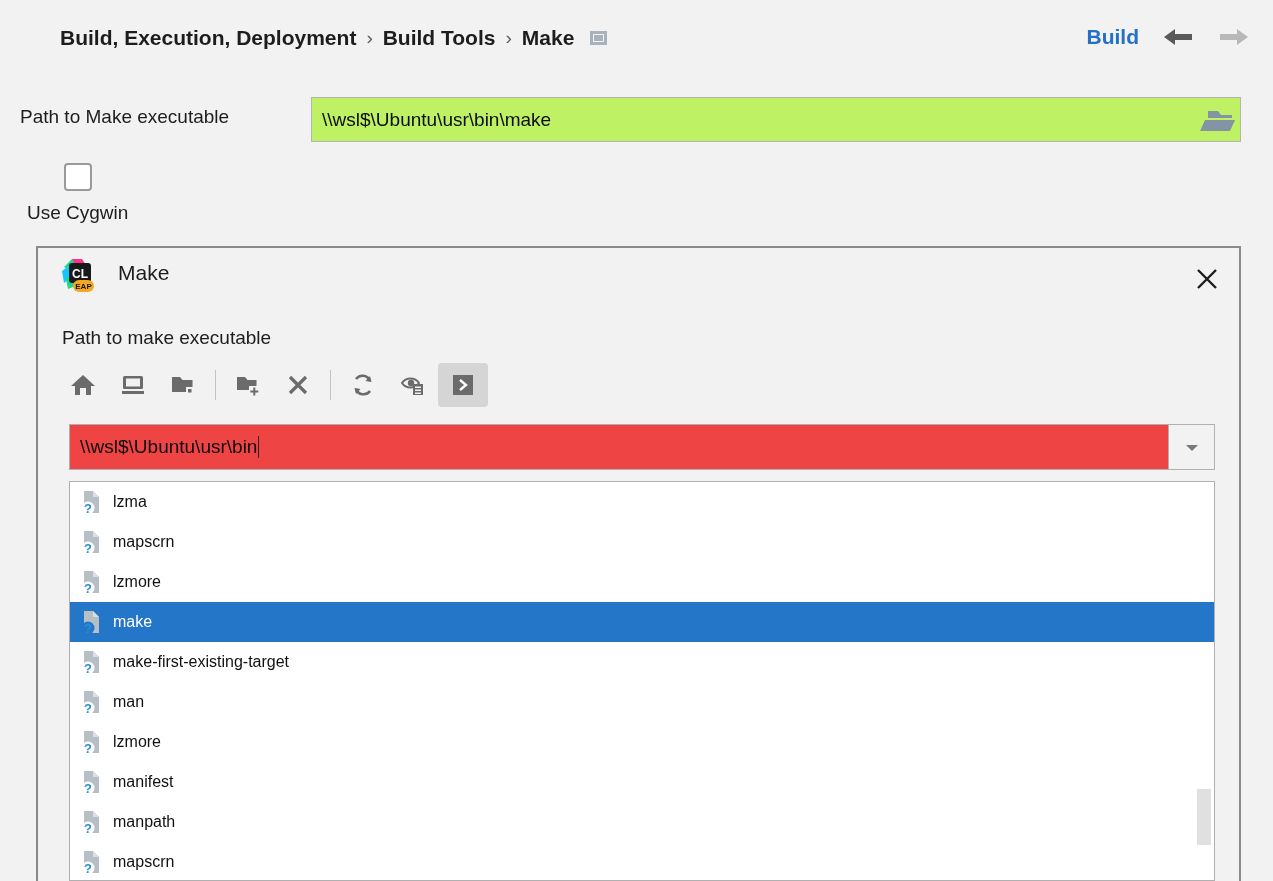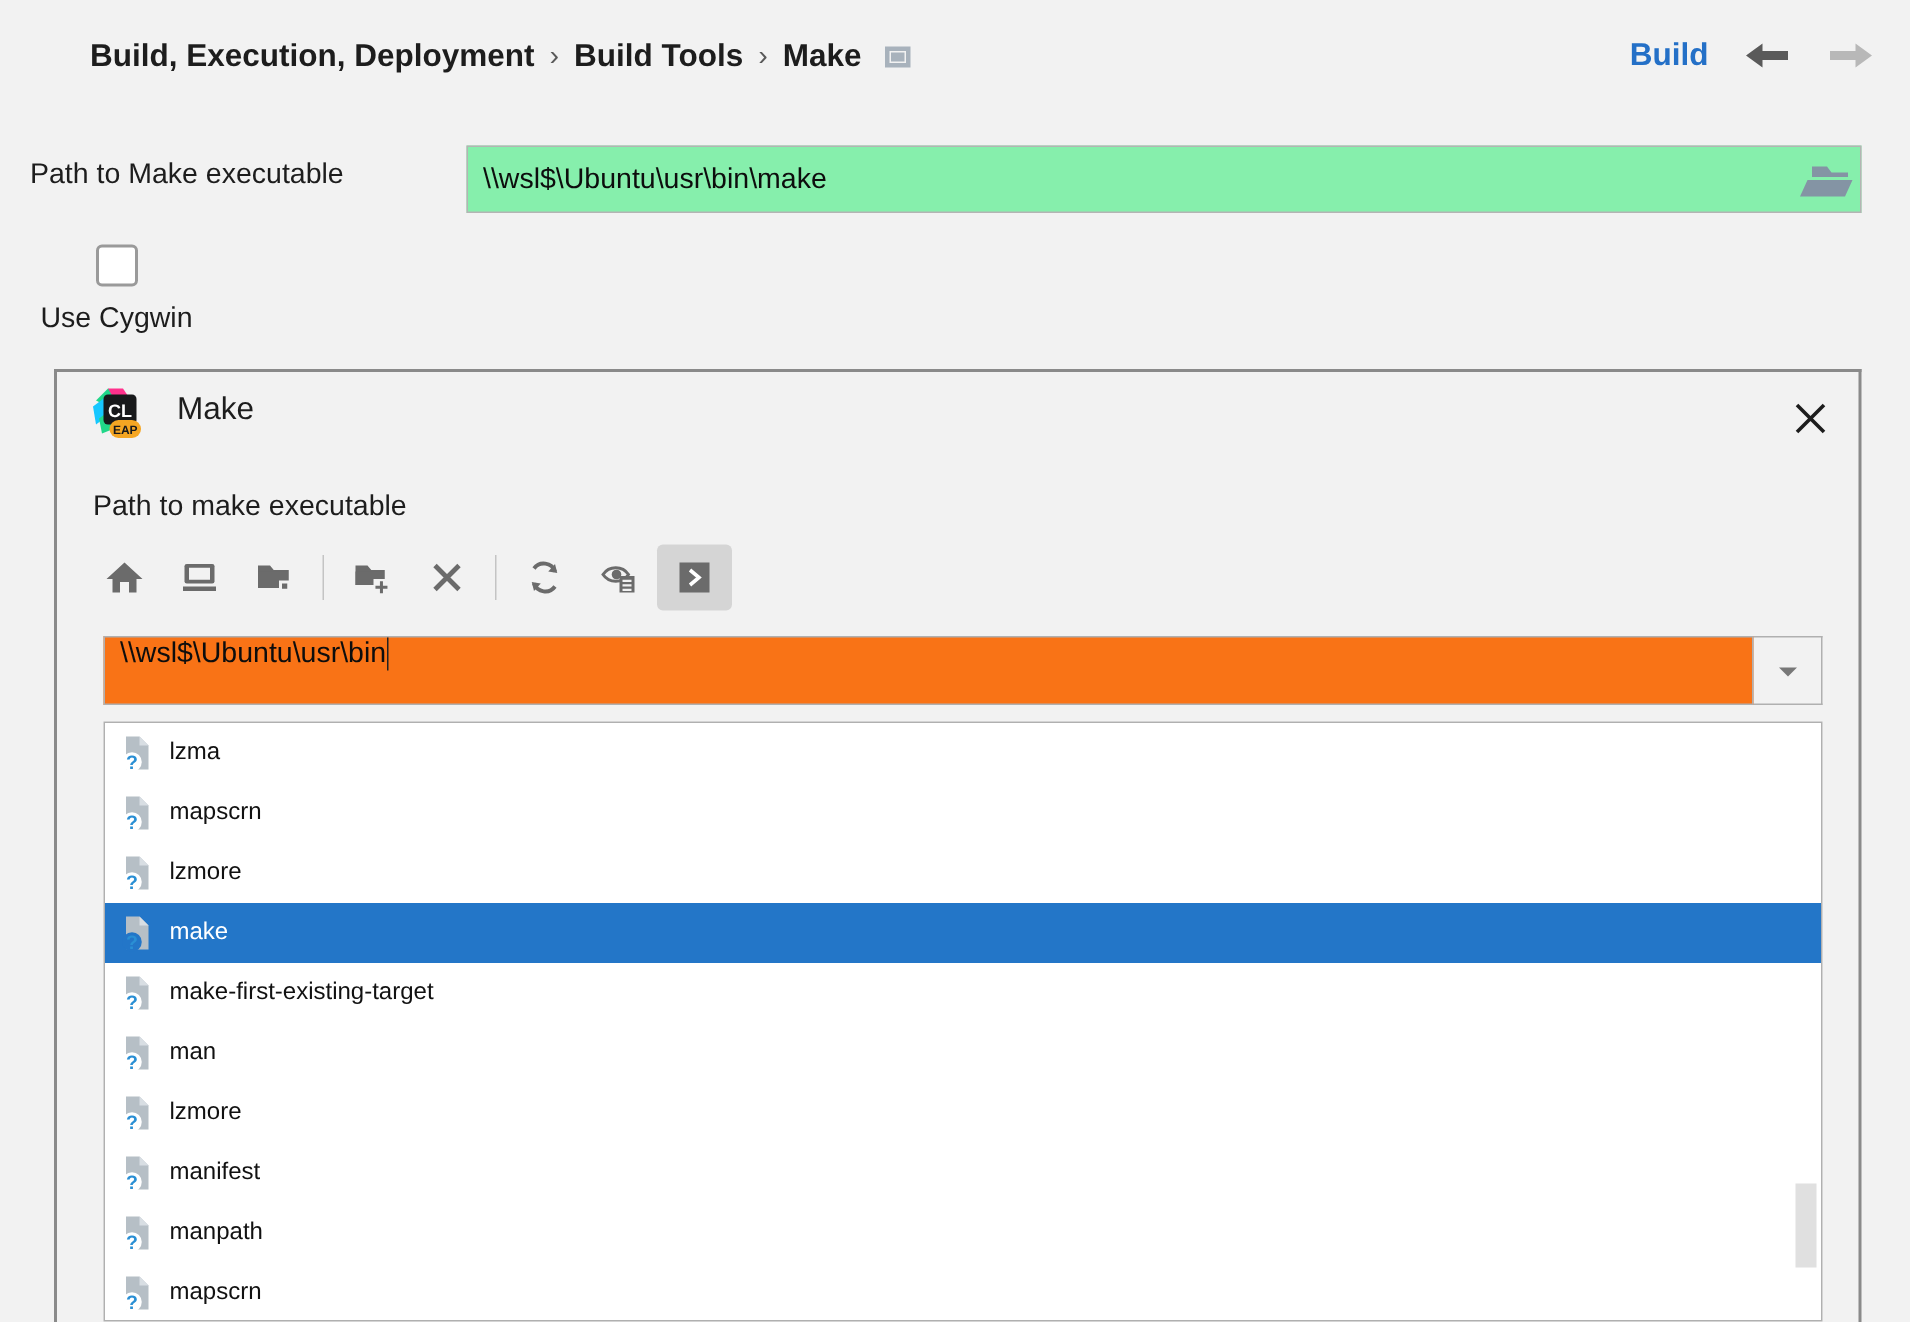--- a/index.html
+++ b/index.html
@@ -43,21 +43,21 @@
 
   
   #path-row {
     position: absolute; left: 20px; top: 106px;
     display: flex; align-items: center;
   }
   #path-label { font-size: 19px; color: #1d1d1d; white-space: nowrap; }
   #path-field-wrap {
     position: absolute; left: 311px; top: 97px;
     width: 930px; height: 45px;
-    background: #86efac; border: 1px solid #b4b4b4;
+    background: #bef264; border: 1px solid #b4b4b4;
     display: flex; align-items: center;
   }
   #path-value {
     flex: 1; font-size: 19px; color: #0d0d0d;
     padding-left: 10px; white-space: nowrap; overflow: hidden;
   }
   #browse-folder-icon { width: 40px; height: 45px; flex: 0 0 40px; }
 
   
   #cygwin-row {
@@ -116,22 +116,22 @@
     width: 1px; height: 30px; background: #c4c4c4;
     margin: 0 7px;
   }
 
   
   #path-combo {
     position: absolute; left: 31px; top: 176px;
     width: 1146px; height: 46px; display: flex;
   }
   #chooser-path-input {
-    flex: 1; background: #f97316; border: 1px solid #b0b0b0;
-    display: flex; align-items: flex-start;
+    flex: 1; background: #ef4444; border: 1px solid #b0b0b0;
+    display: flex; align-items: center;
     font-size: 19px; color: #0d0d0d; padding-left: 10px;
     position: relative;
   }
   #chooser-path-value { white-space: nowrap; }
   #text-caret {
     display: inline-block; width: 1px; height: 22px;
     background: #222; margin-left: 1px;
   }
   #path-dropdown-button {
     width: 46px; background: #f2f2f2;

